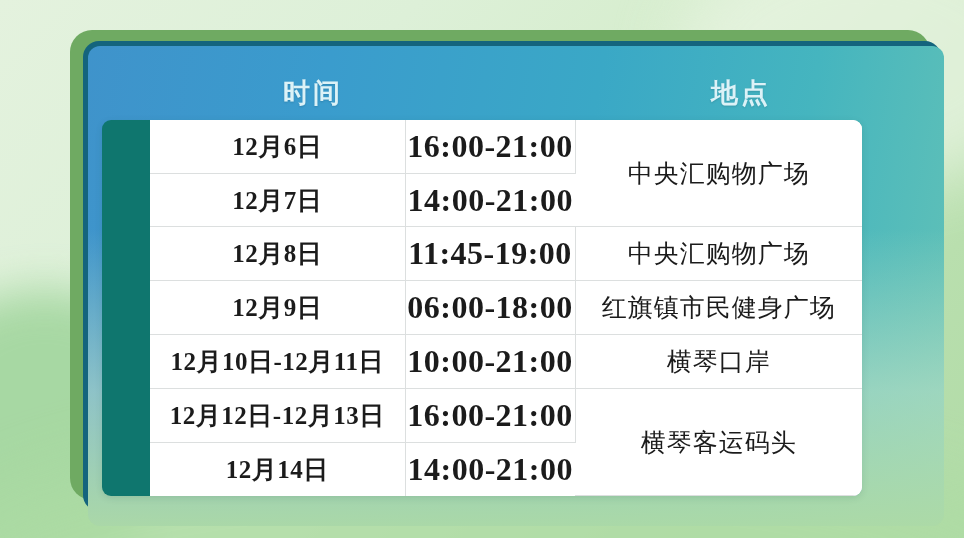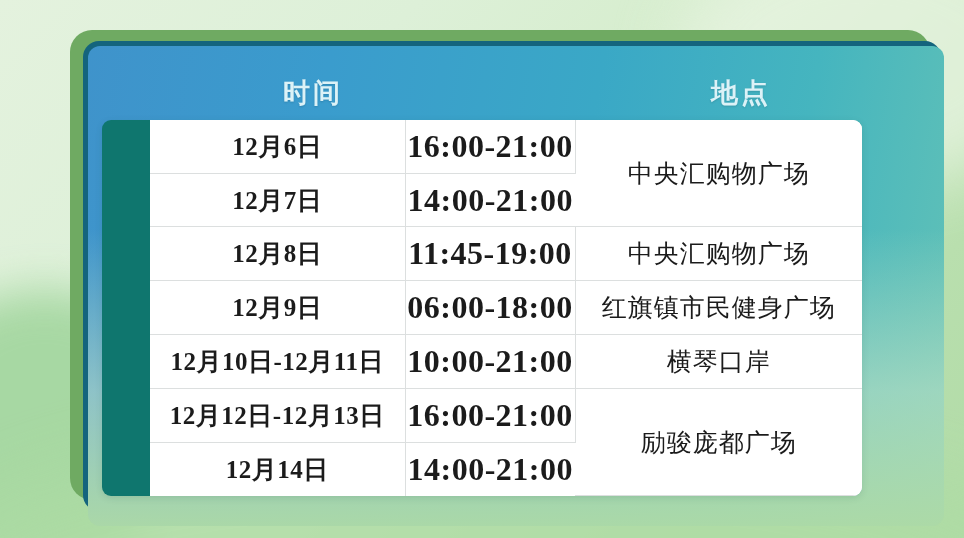--- a/index.html
+++ b/index.html
@@ -227,21 +227,21 @@
           <td class="col-place">红旗镇市民健身广场</td>
         </tr>
         <tr>
           <td class="col-date">12月10日-12月11日</td>
           <td class="col-time">10:00-21:00</td>
           <td class="col-place">横琴口岸</td>
         </tr>
         <tr>
           <td class="col-date">12月12日-12月13日</td>
           <td class="col-time">16:00-21:00</td>
-          <td class="col-place" rowspan="2">励骏庞都广场</td>
+          <td class="col-place" rowspan="2">横琴客运码头</td>
         </tr>
         <tr>
           <td class="col-date">12月14日</td>
           <td class="col-time">14:00-21:00</td>
         </tr>
       </tbody>
   </table>
 </div>
 
 </body></html>

